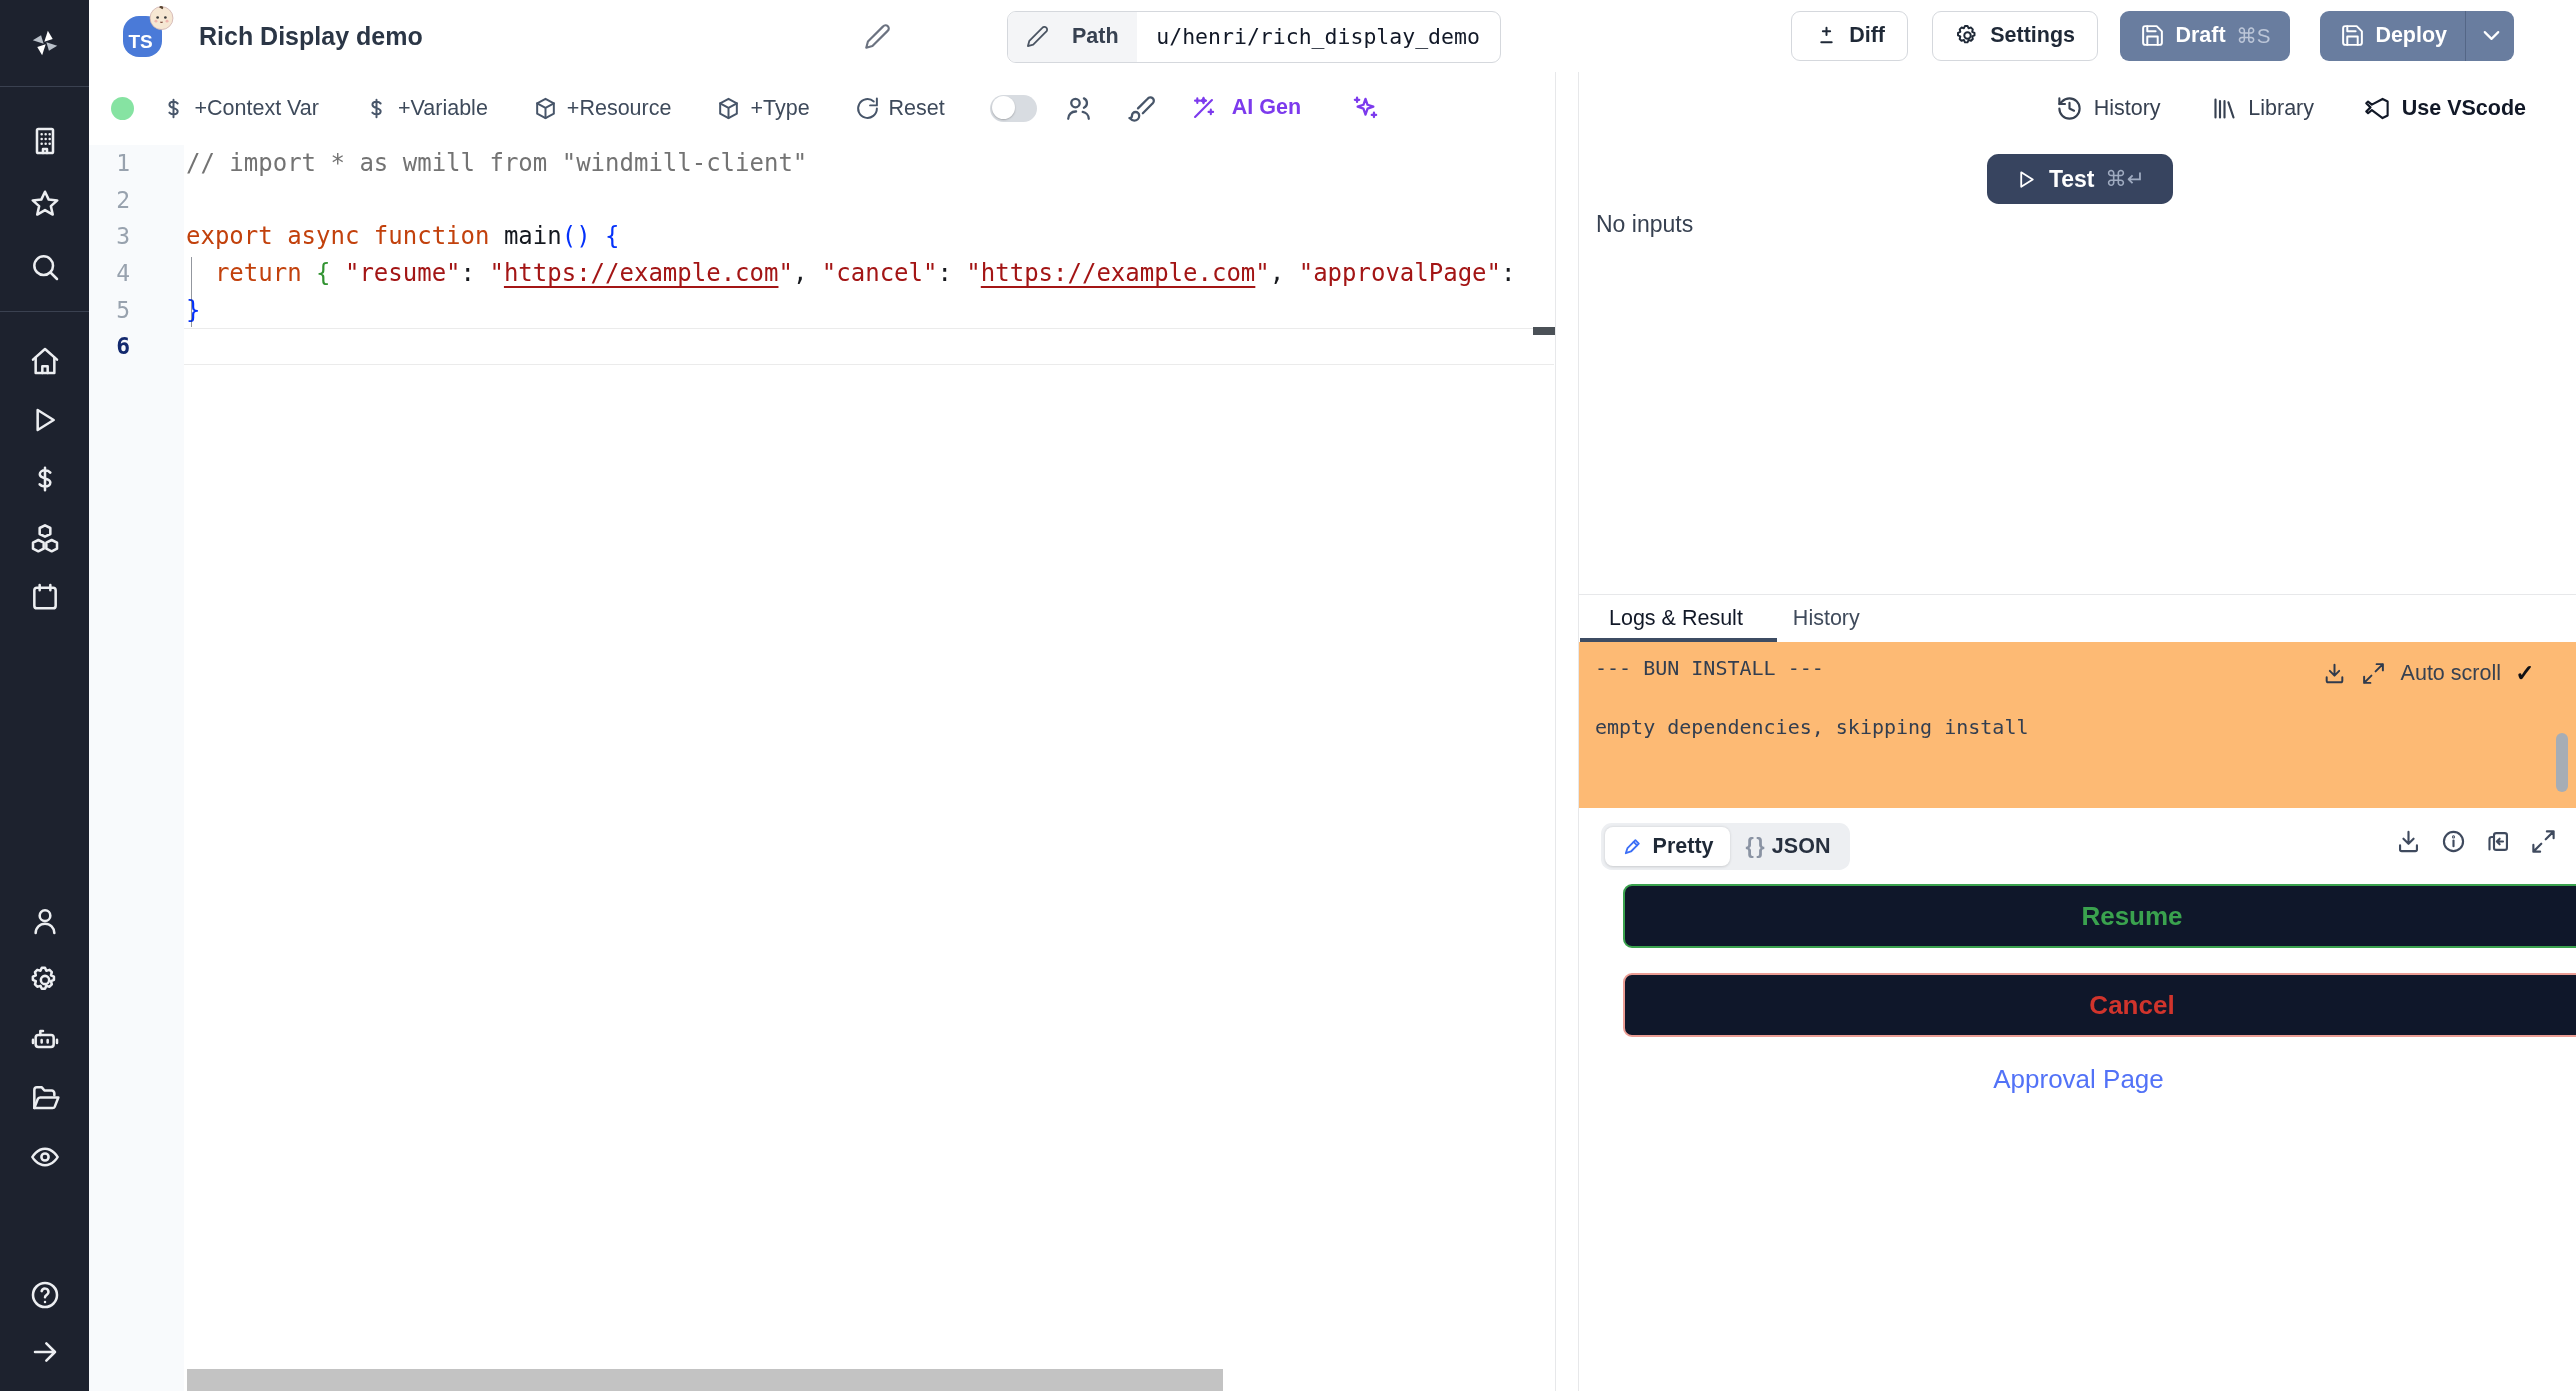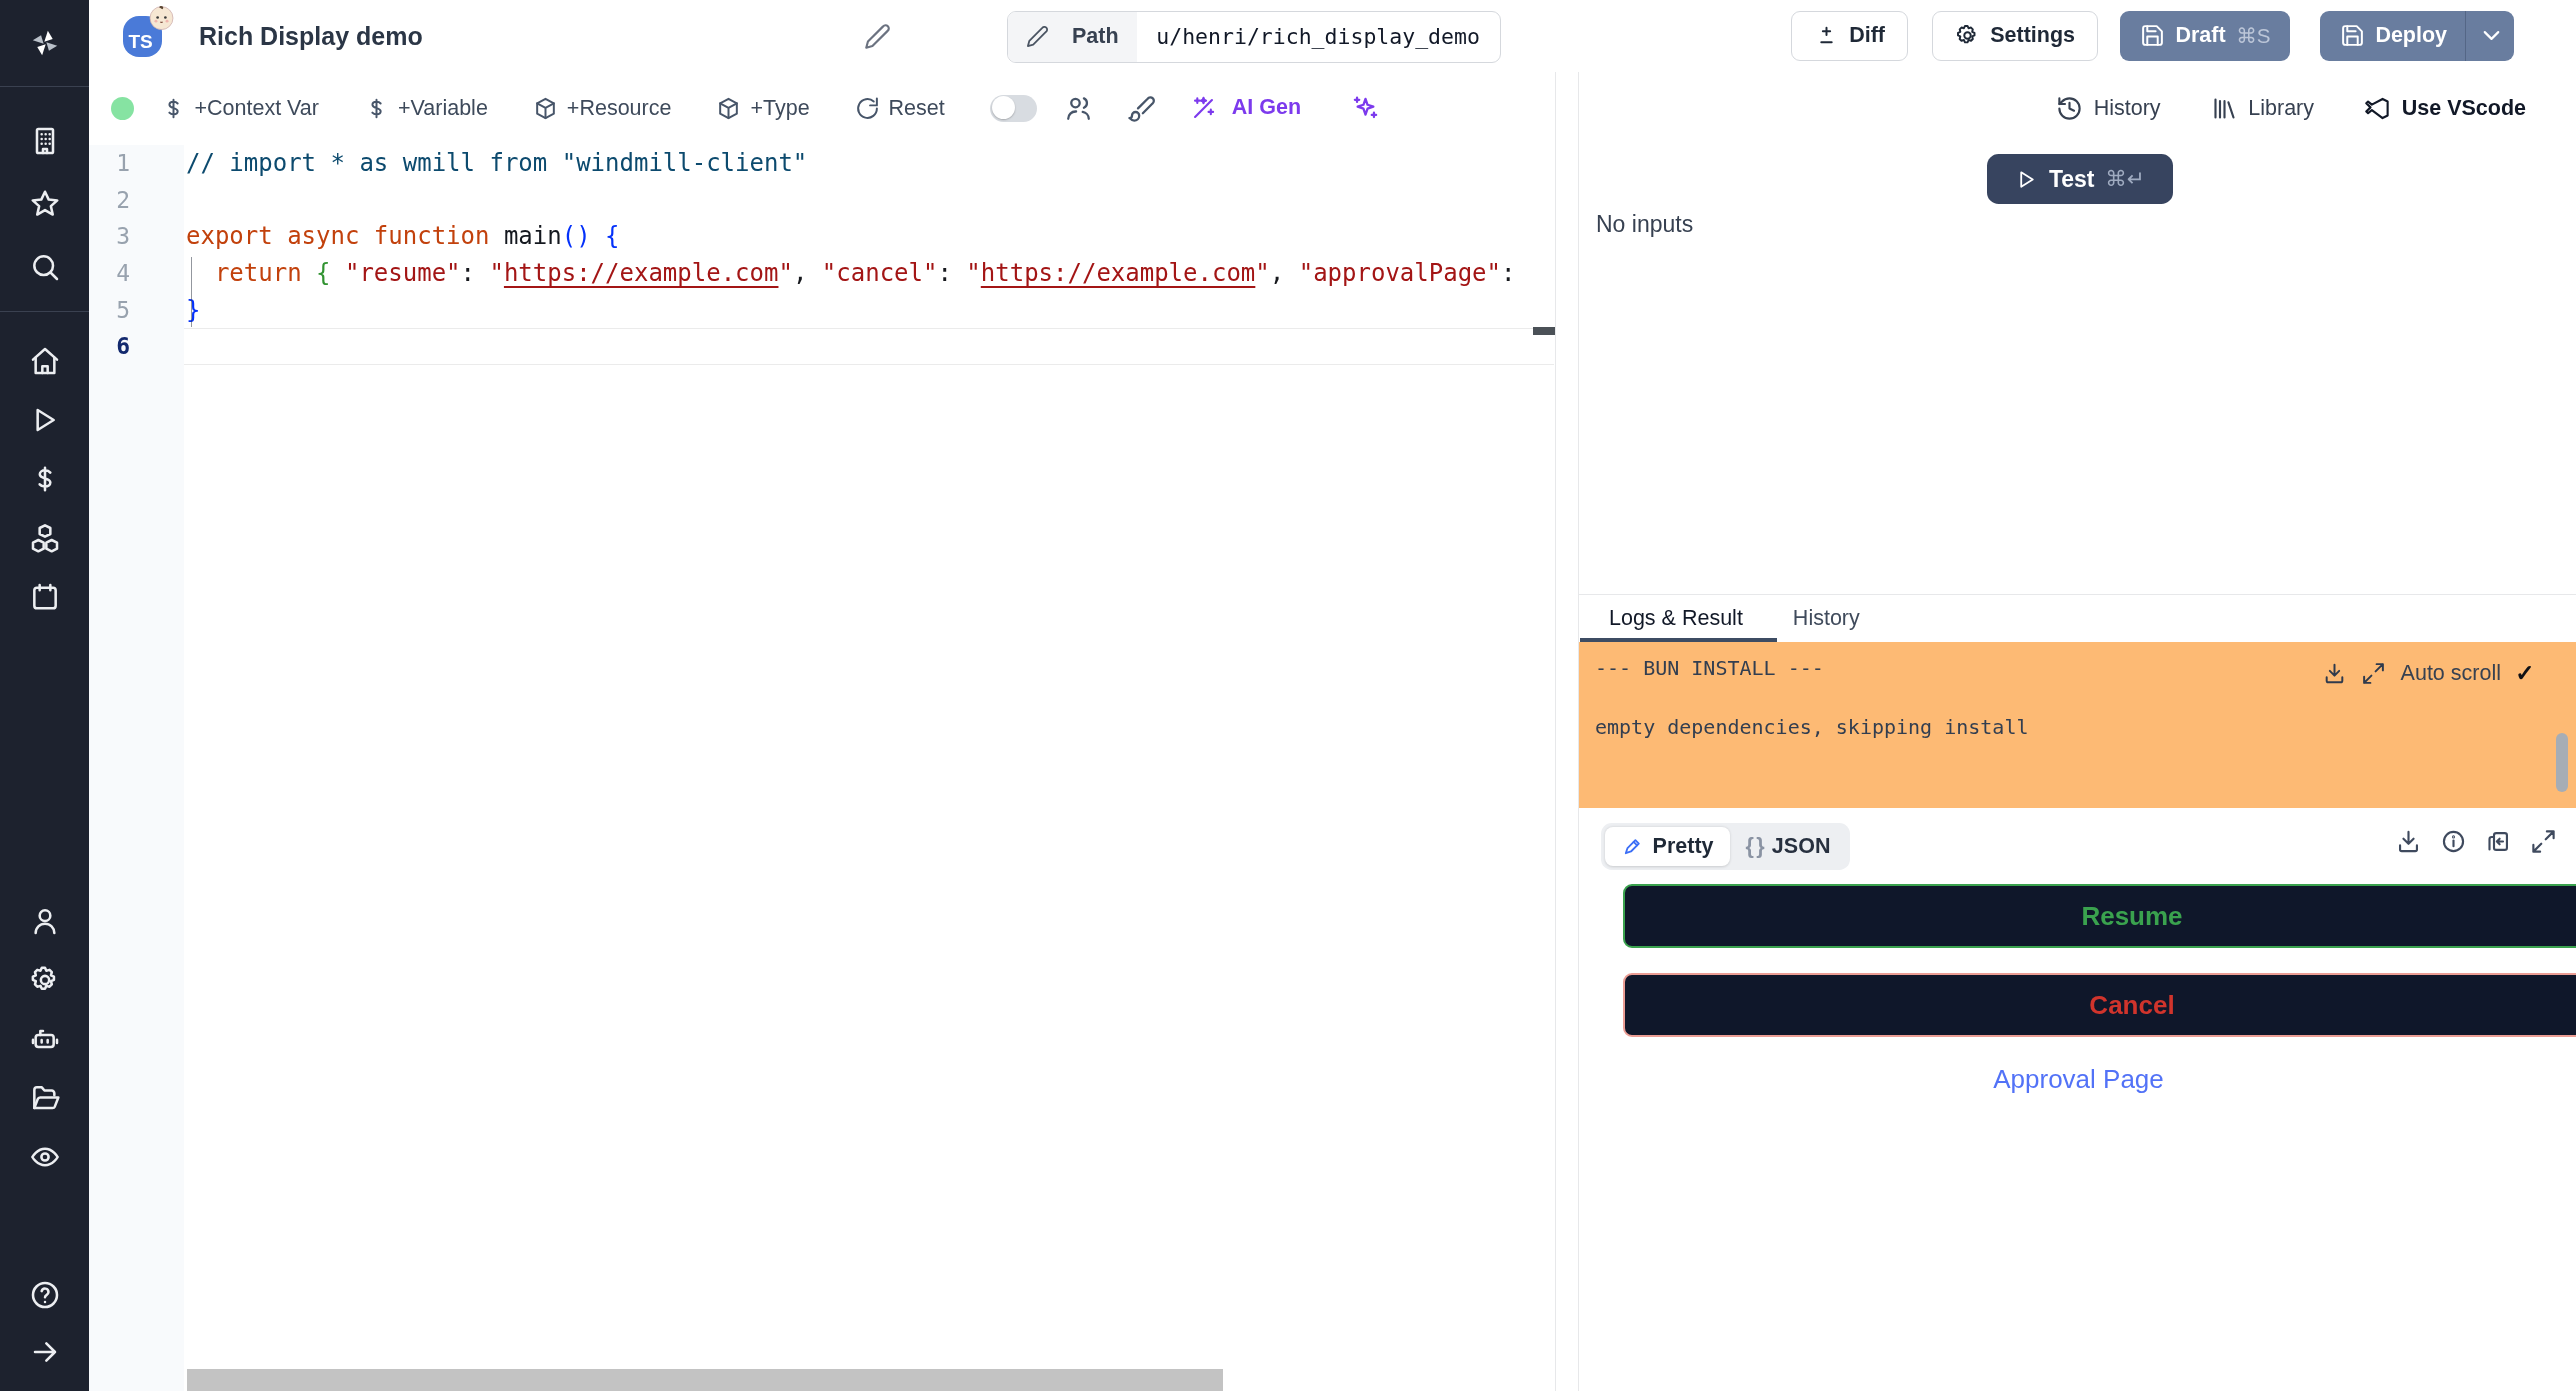--- a/index.html
+++ b/index.html
@@ -49,21 +49,21 @@
   .tritem{display:flex;align-items:center;gap:10.7px;font-size:21.5px;color:#374151;font-weight:500;cursor:pointer}
   .tritem svg{width:27px;height:27px}
   .tritem.strong{font-weight:700;color:#111827}
 
   
   .gutter{left:89px;top:145px;width:95px;height:1247px;background:#f8fafc}
   .crow{position:absolute;left:89px;width:1465px;height:37px;font-family:"DejaVu Sans Mono",monospace;font-size:24px;line-height:37px}
   .crow .num{position:absolute;left:0;width:41px;text-align:right;color:#98a2ae;font-size:23px}
   .crow .num.on{color:#13296e;font-weight:700}
   .crow .ctext{position:absolute;left:97px;white-space:pre;color:#16181d}
-  .tk-cm{color:#0c4a6e}.tk-kw{color:#c2410c}.tk-fn{color:#14181f}
+  .tk-cm{color:#737373}.tk-kw{color:#c2410c}.tk-fn{color:#14181f}
   .tk-br1{color:#0431fa}.tk-br2{color:#319331}.tk-str{color:#a31515}.tk-pl{color:#16181d}
   .tk-lnk{color:#a31515;text-decoration:underline;text-decoration-thickness:1.8px;text-underline-offset:4.5px}
   .curline{left:184px;top:328px;width:1370px;height:35px;border-top:1.8px solid #ebebeb;border-bottom:1.8px solid #ebebeb}
   .iguide{left:191px;top:257px;width:0;height:70px;border-left:1.8px solid rgba(58,66,78,.55)}
   .odash{left:1533px;top:327px;width:23px;height:8px;background:#4b5157}
   .splitL{left:1555px;top:72px;width:0;height:1319px;border-left:0.9px solid #e7e8ea}
   .splitR{left:1578px;top:72px;width:0;height:1319px;border-left:0.9px solid #e7e8ea}
   .hscroll{left:187px;top:1369px;width:1036px;height:22.4px;background:#c3c3c3}
 
   

